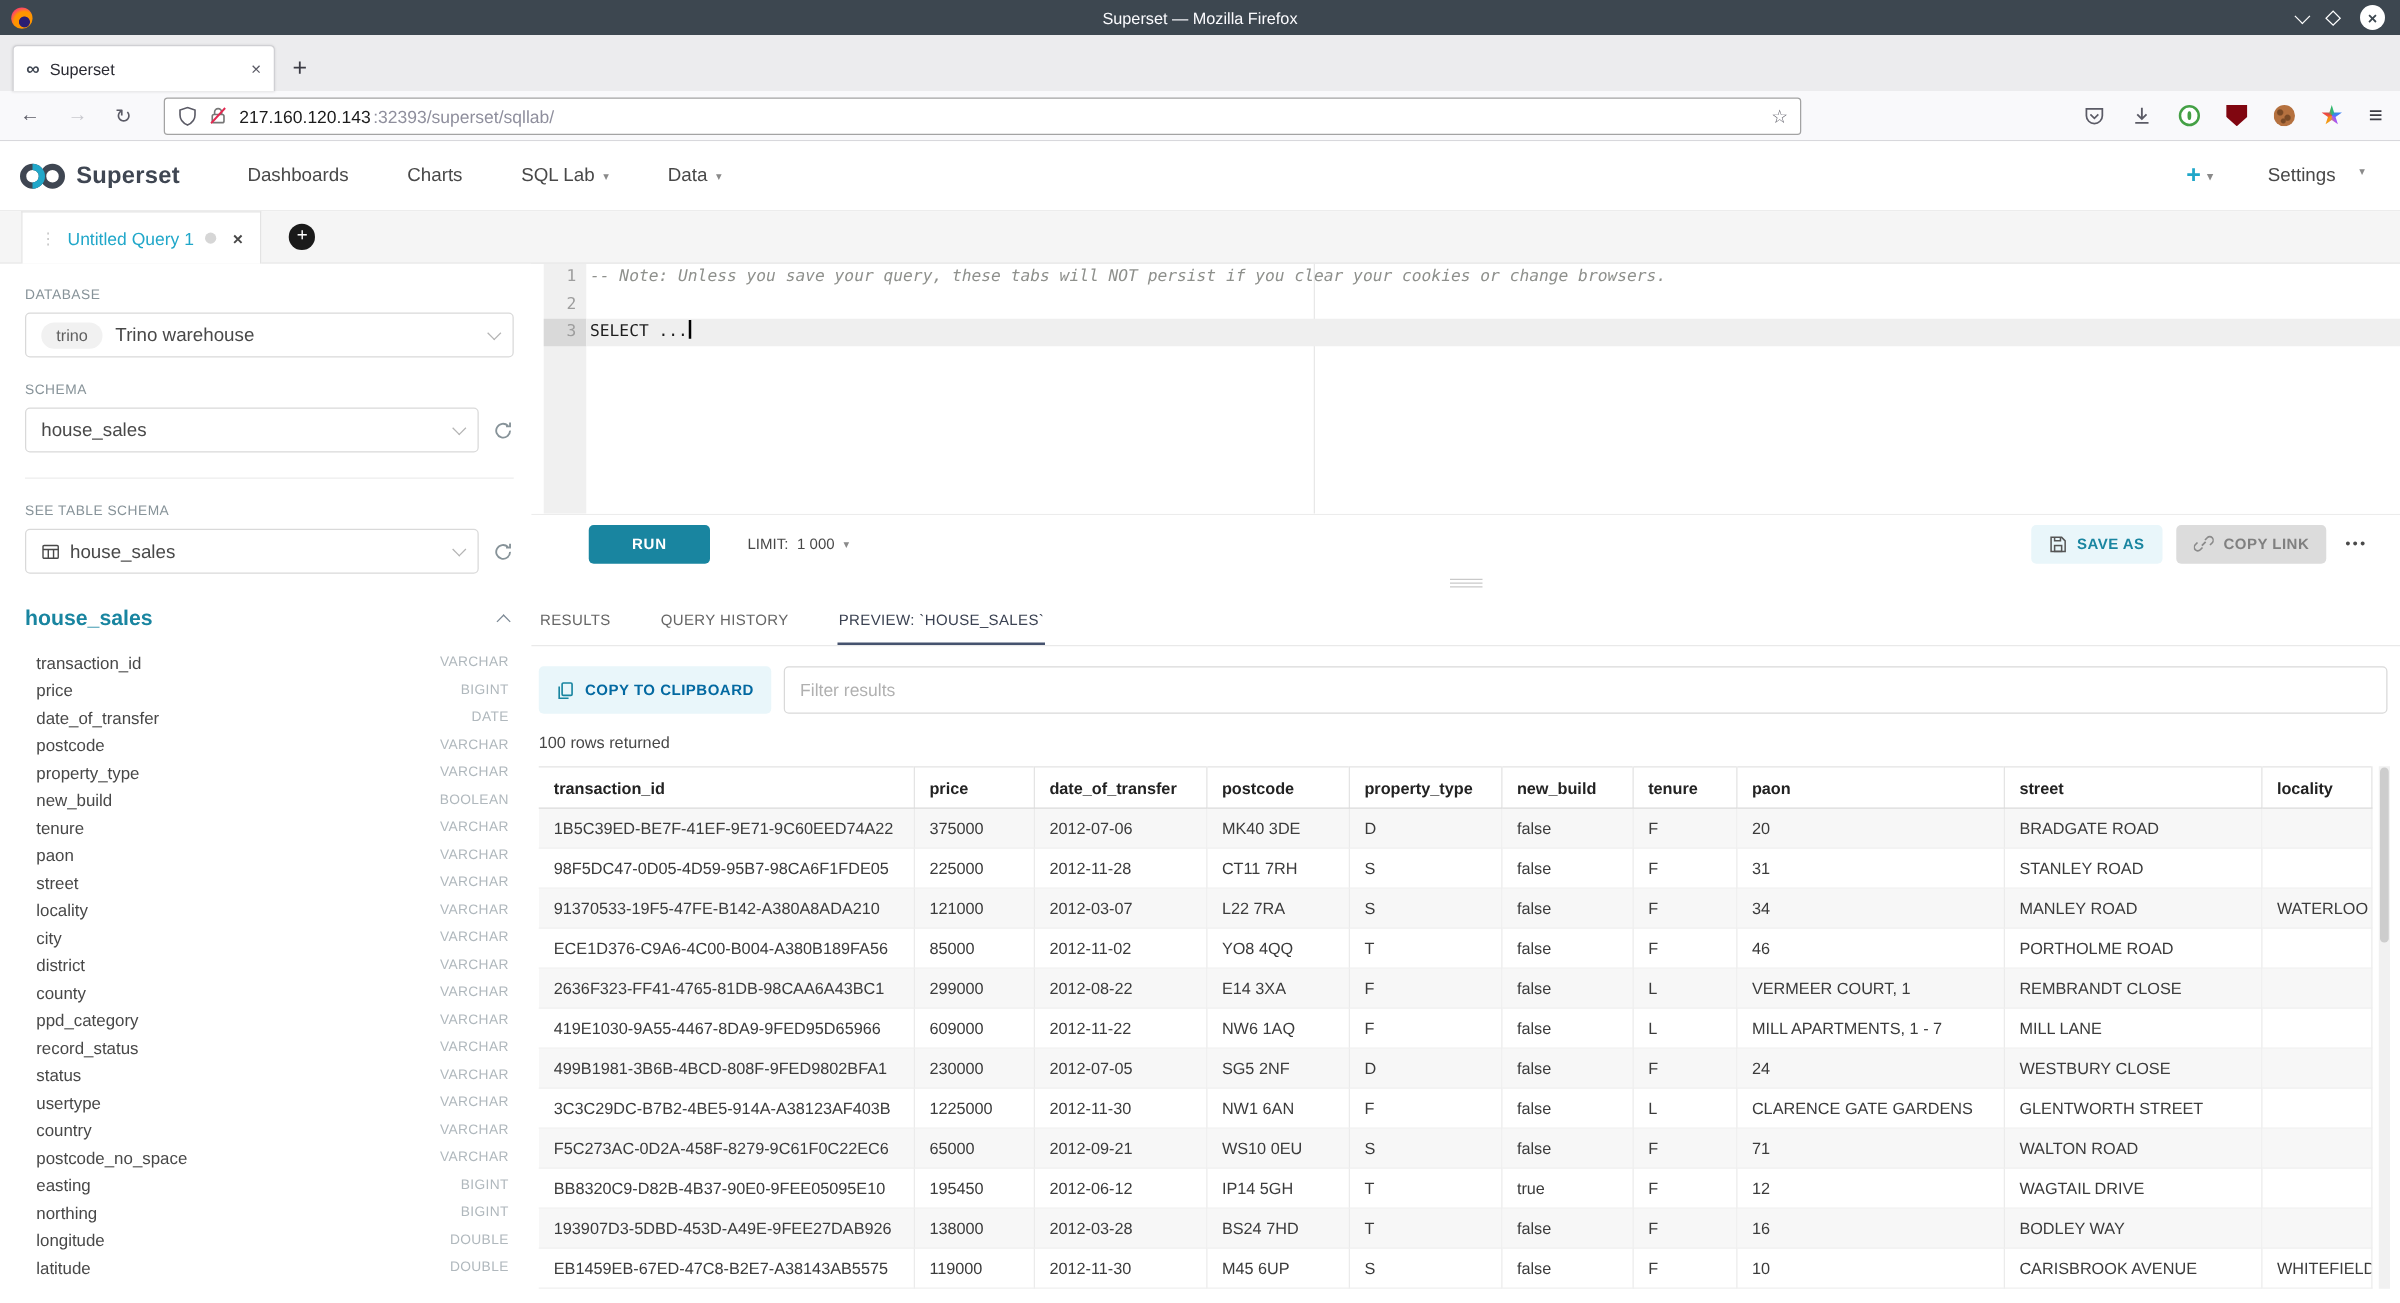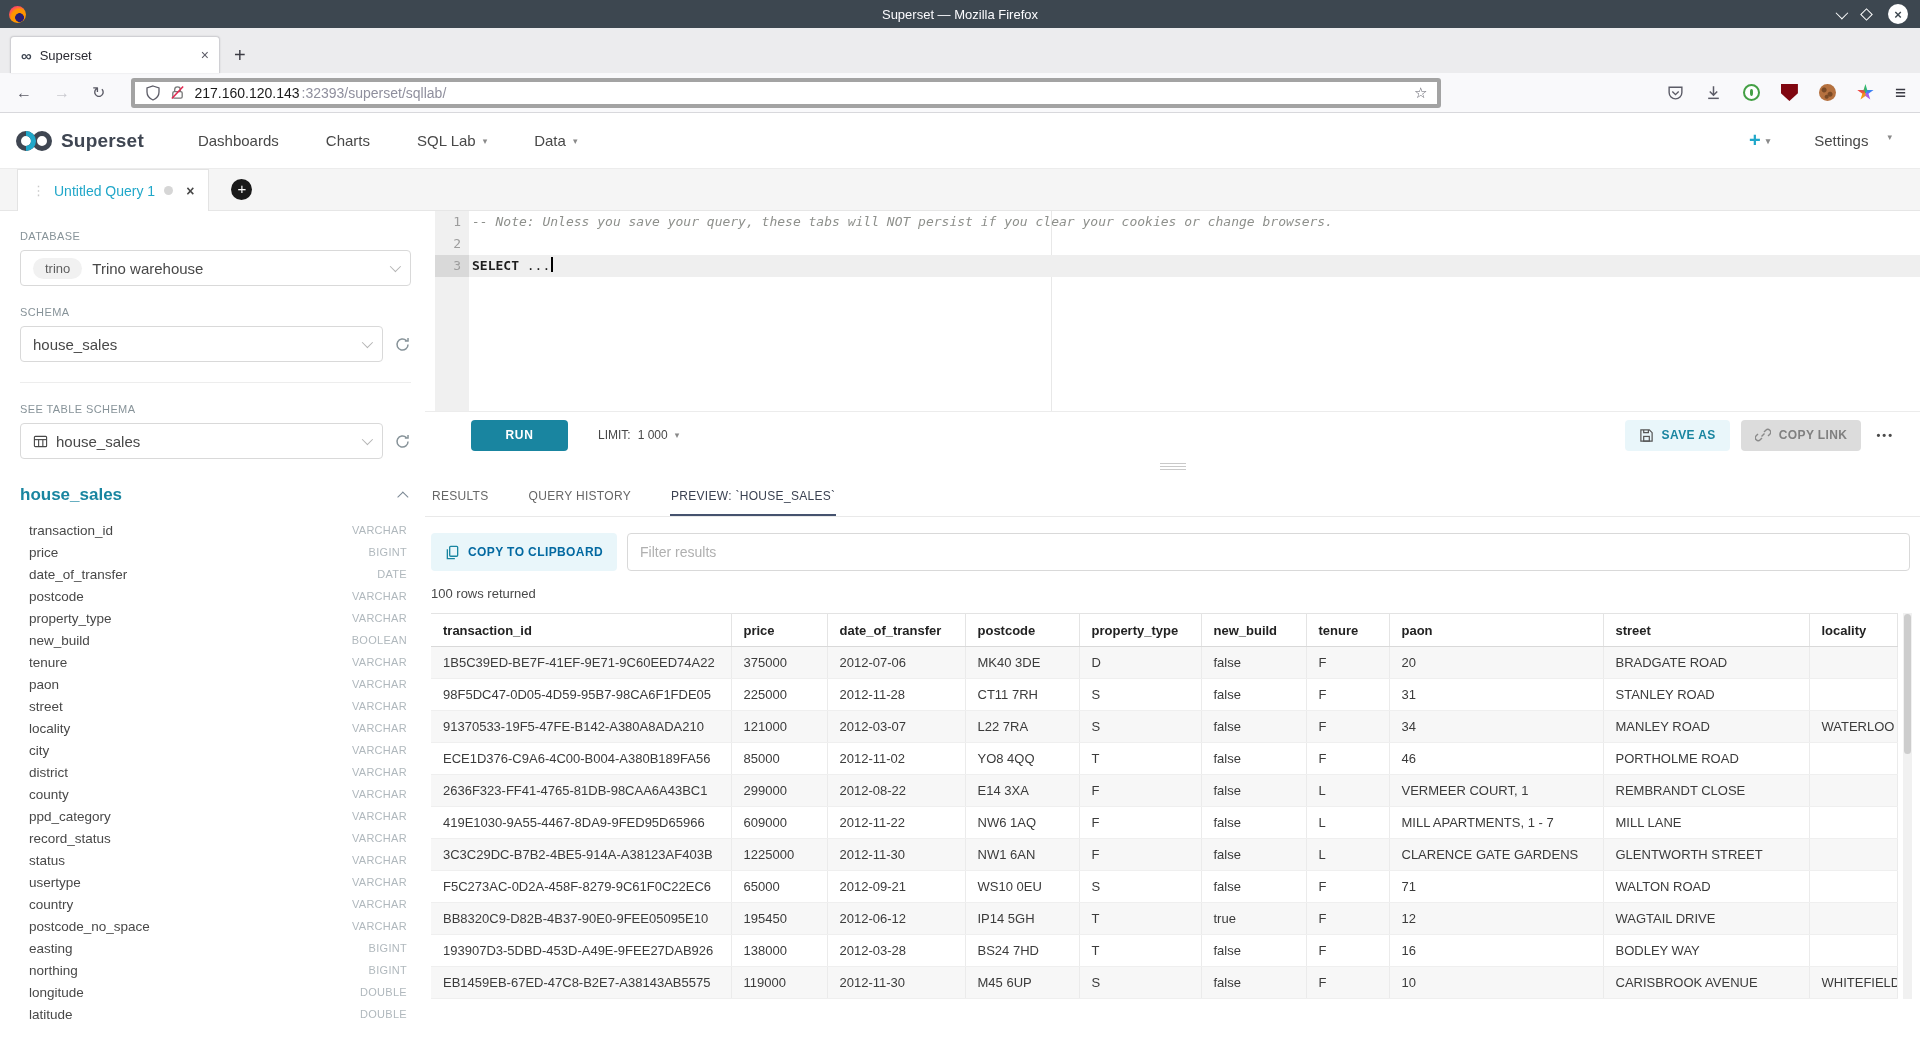--- a/index.html
+++ b/index.html
@@ -27,21 +27,21 @@
     padding:0 10px; gap:8px; font-size:13px; color:#2b2b33; box-shadow:0 0 2px rgba(0,0,0,.12); }
   .btab .favicon { font-size:15px; font-weight:bold; color:#3f4652; }
   .btab .tabtitle { flex:1; }
   .btab .tabclose { color:#5b5b66; font-size:14px; }
   .newtab { font-size:20px; color:#3b3b44; margin:0 0 6px 14px; }
 
   .urlbar { height:40px; background:#f9f9fb; border-bottom:1px solid #d8d8dc;
     display:flex; align-items:center; padding:0 14px 0 16px; }
   .navbtn { font-size:16px; color:#5b5b66; margin-right:22px; }
   .navbtn.disabled { color:#c9c9cf; }
-  .urlfield { width:1310px; height:30px; background:#fff; border:4px solid #a3a3a3;
+  .urlfield { width:1310px; height:30px; background:#fff; border:1px solid #a3a3a3;
     border-radius:3px; display:flex; align-items:center; padding:0 10px; gap:9px; margin-left:4px; }
   .urlfield .host { font-size:14px; color:#1b1b1b; }
   .urlfield .path { font-size:14px; color:#8f8f9d; }
   .urlfield .star { margin-left:auto; font-size:15px; color:#5b5b66; }
   .ext-icons { margin-left:auto; display:flex; align-items:center; gap:21px; }
   .icn-green { width:17px; height:17px; border-radius:50%; background:#fff; border:2px solid #44a045;
     position:relative; }
   .icn-green::after { content:""; position:absolute; inset:3px 5px; background:#44a045; border-radius:45%; }
   .icn-ublock { width:17px; height:17px; background:#800610;
     clip-path:polygon(0 0,100% 0,100% 55%,50% 100%,0 55%); position:relative; }
@@ -108,21 +108,21 @@
   .editor { height:200px; position:relative; font-family:"DejaVu Sans Mono", monospace;
     font-size:13px; background:#fff; overflow:hidden; }
   .printmargin { position:absolute; left:626px; top:0; bottom:0; border-left:1px solid #e8e8e8; }
   .gutter { position:absolute; left:10px; top:0; bottom:0; width:34px; background:#f0f0f0; }
   .gnum { height:22px; line-height:22px; text-align:right; padding-right:8px; color:#9d9d9d; }
   .gnum.active { background:#d9d9d9; }
   .codelines { position:absolute; left:44px; right:0; top:0; }
   .cline { height:22px; line-height:22px; padding-left:3px; white-space:pre; }
   .cline.active { background:#efefef; }
   .tok-comment { color:#8e908c; font-style:italic; }
-  .tok-keyword { color:#1d1d1d; font-weight:bold; }
+  .tok-keyword { color:#1d1d1d; font-weight:normal; }
   .tok-plain { color:#1d1d1d; }
   .cursor { display:inline-block; width:2px; height:15px; background:#000;
     vertical-align:-2px; margin-left:1px; }
 
   
   .toolbar { height:47px; border-top:1px solid #ececec; display:flex; align-items:center;
     padding:0 26px 0 46px; }
   .runbtn { width:97px; height:31px; background:#1985a0; color:#fff; border:none; border-radius:4px;
     font-size:12px; font-weight:bold; letter-spacing:.6px; font-family:inherit; }
   .limit { margin-left:30px; display:flex; align-items:center; gap:7px;
@@ -608,20 +608,32 @@
               <td>2012-11-22</td>
               <td>NW6 1AQ</td>
               <td>F</td>
               <td>false</td>
               <td>L</td>
               <td>MILL APARTMENTS, 1 - 7</td>
               <td>MILL LANE</td>
               <td></td>
             </tr>
             <tr>
+              <td>499B1981-3B6B-4BCD-808F-9FED9802BFA1</td>
+              <td>230000</td>
+              <td>2012-07-05</td>
+              <td>SG5 2NF</td>
+              <td>D</td>
+              <td>false</td>
+              <td>F</td>
+              <td>24</td>
+              <td>WESTBURY CLOSE</td>
+              <td></td>
+            </tr>
+            <tr>
               <td>3C3C29DC-B7B2-4BE5-914A-A38123AF403B</td>
               <td>1225000</td>
               <td>2012-11-30</td>
               <td>NW1 6AN</td>
               <td>F</td>
               <td>false</td>
               <td>L</td>
               <td>CLARENCE GATE GARDENS</td>
               <td>GLENTWORTH STREET</td>
               <td></td>

